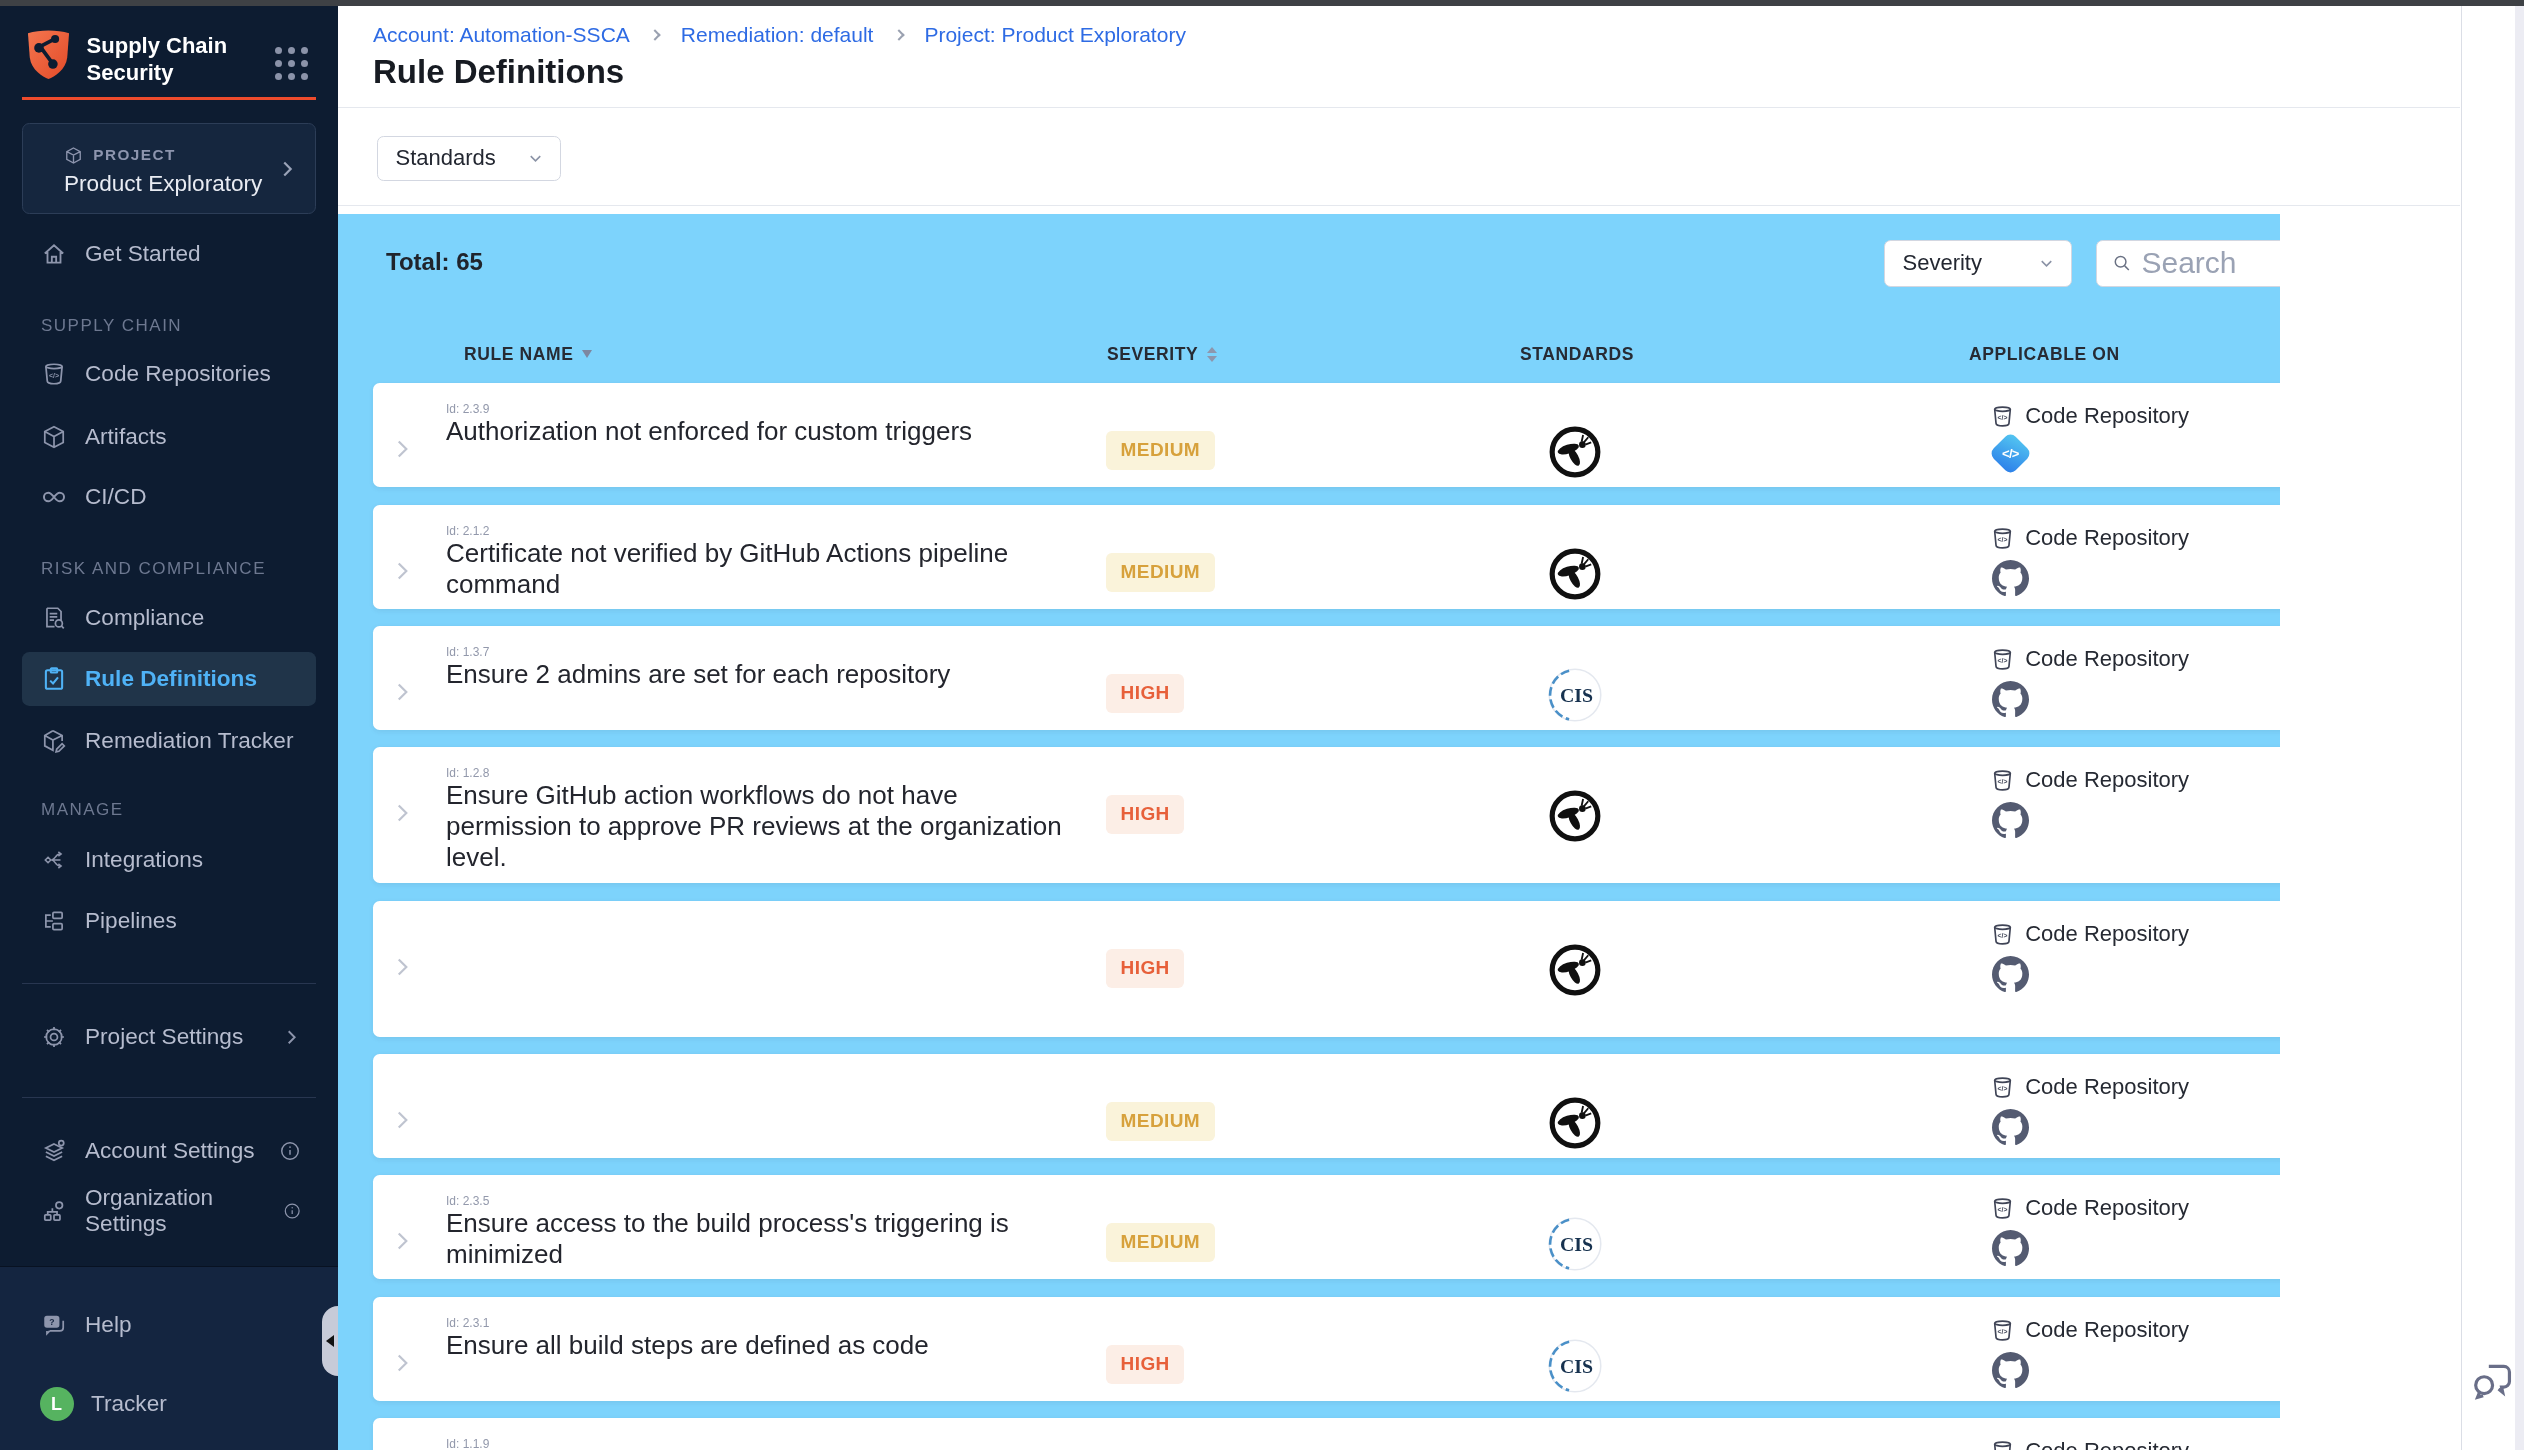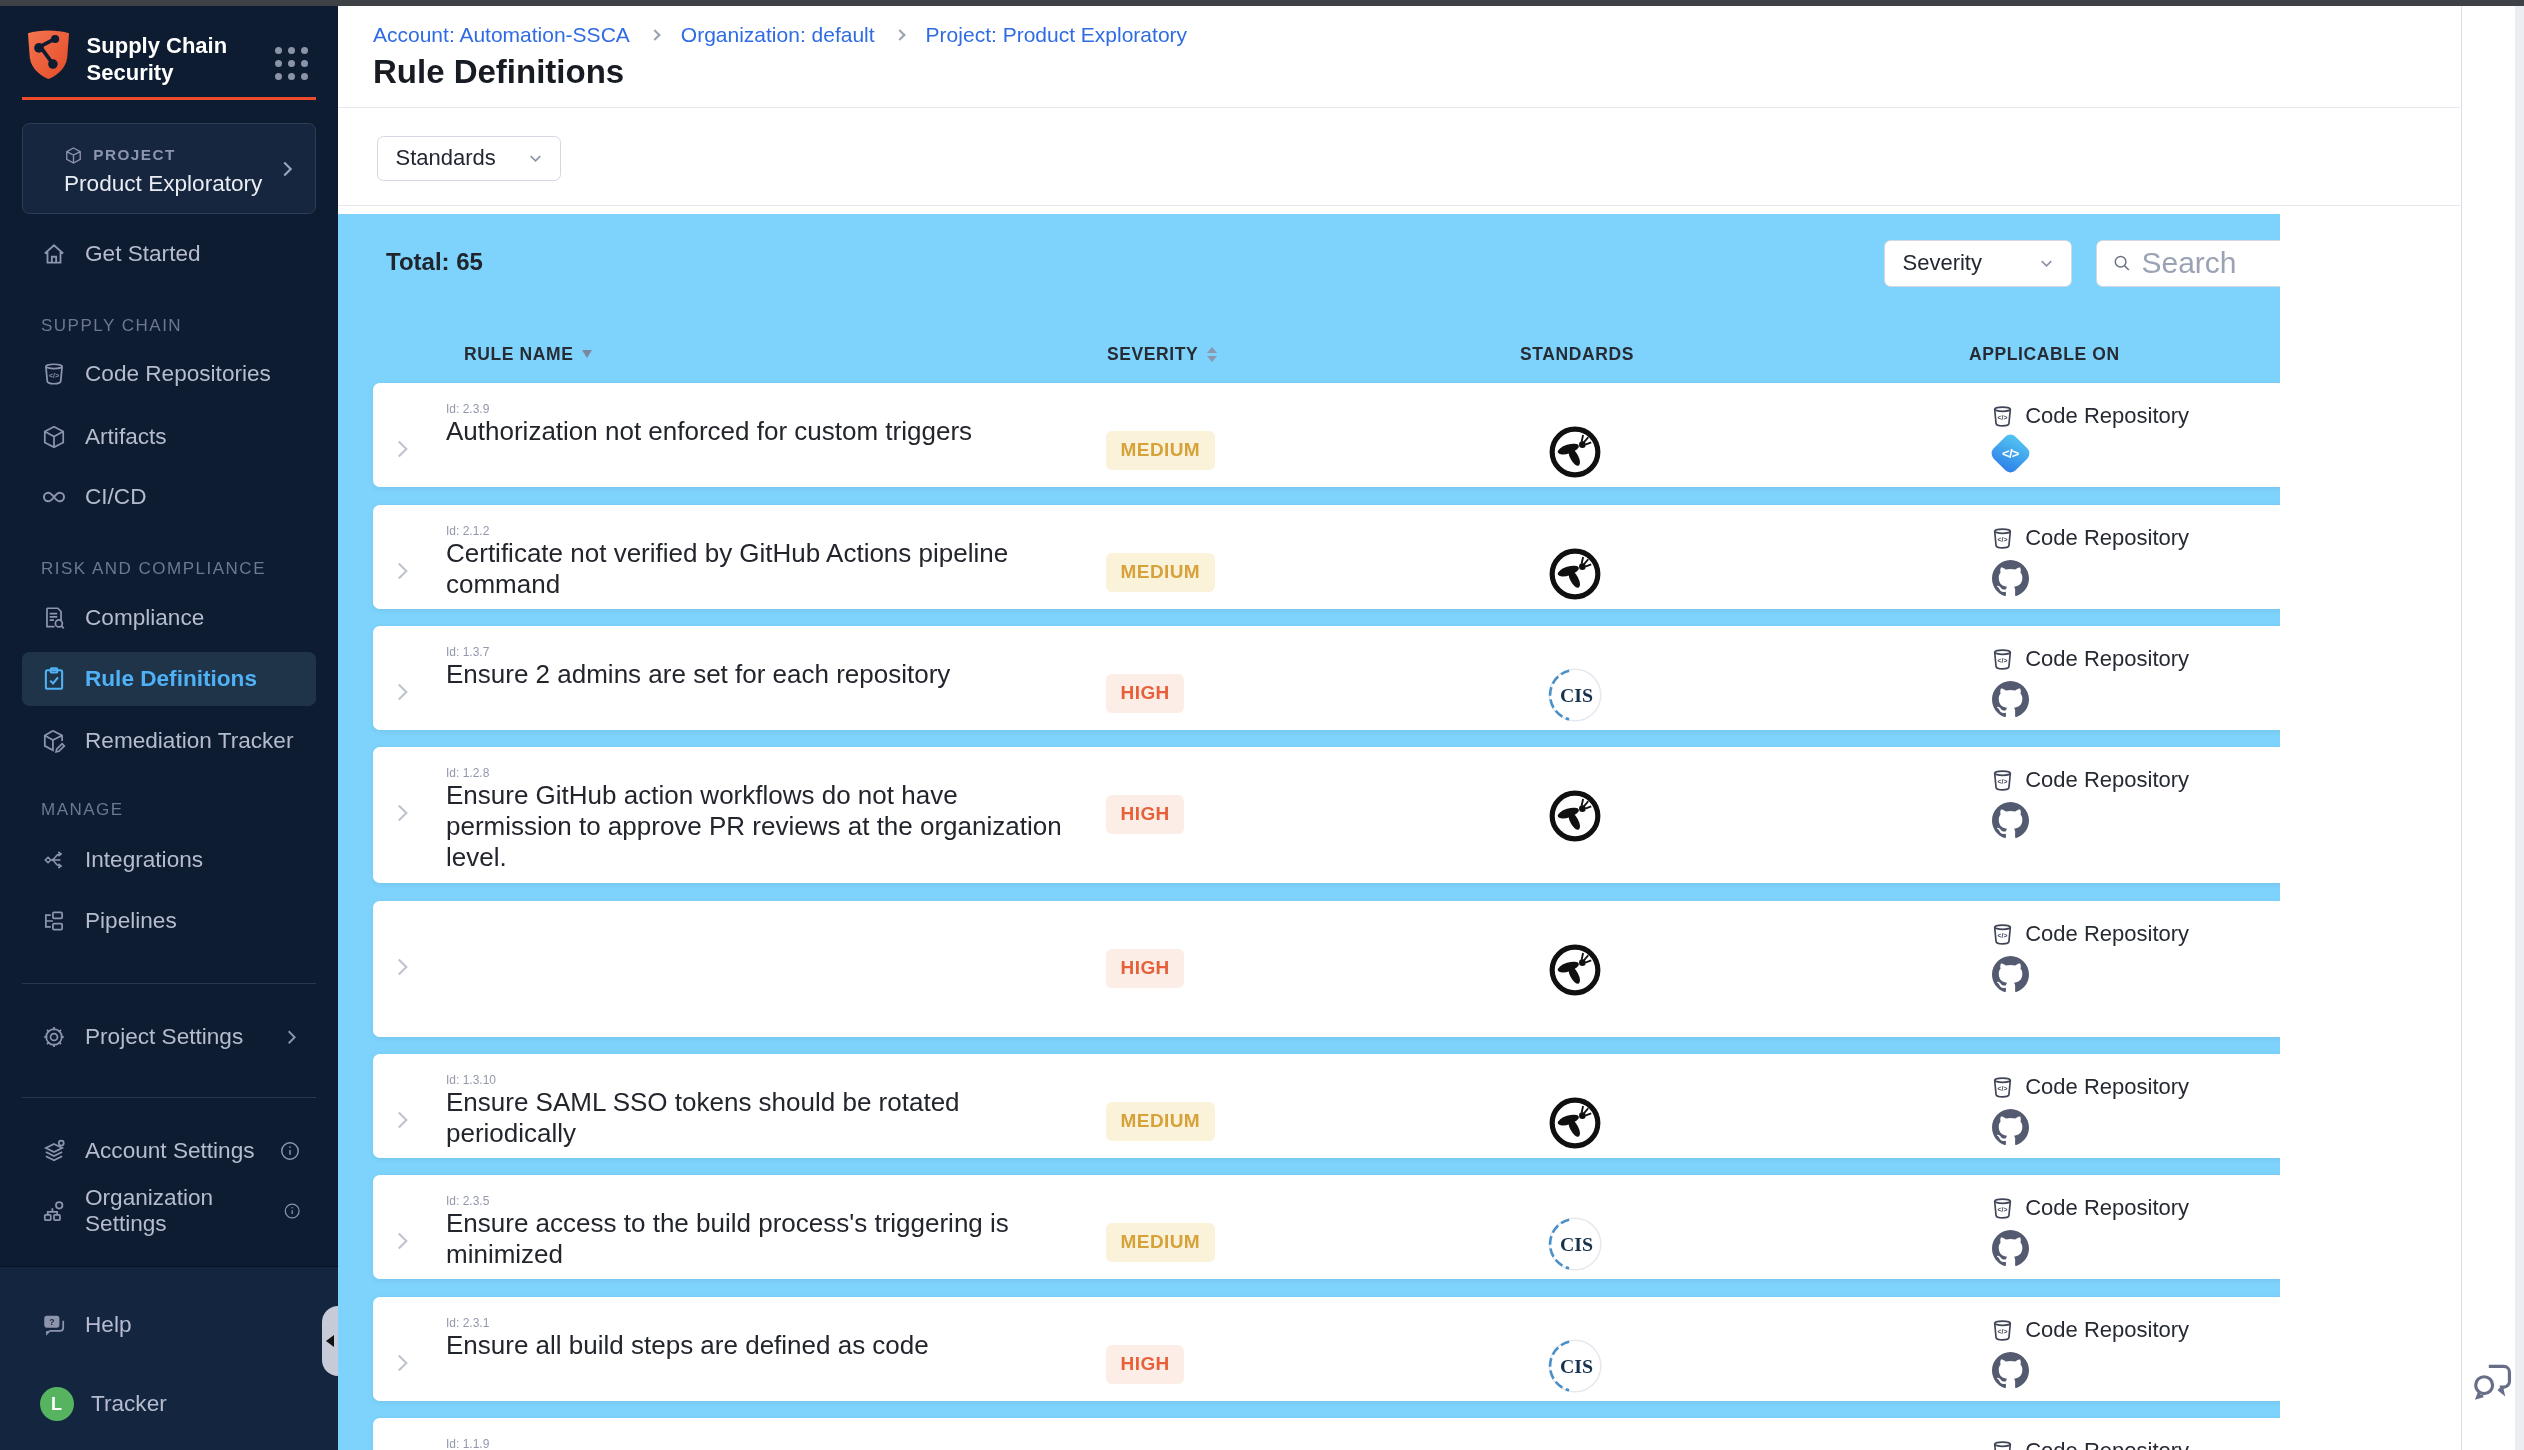--- a/index.html
+++ b/index.html
@@ -290,21 +290,21 @@
 
 <div class="collapse-handle">
     <span class="arr"></span>
   </div>
 
 <main id="main">
   <div class="m-header">
     <div class="crumbs">
       <span class="crumb">Account: Automation-SSCA</span>
       <span class="crumb-sep"></span>
-      <span class="crumb">Organization: default</span>
+      <span class="crumb">Remediation: default</span>
       <span class="crumb-sep"></span>
       <span class="crumb">Project: Product Exploratory</span>
     </div>
     <h1 class="page-title">Rule Definitions</h1>
   </div>
 
   <div class="filter-strip">
     <div class="dd" id="standards-dd">
       <span>Standards</span>
       <svg class="chev" width="19" height="19" viewBox="0 0 24 24" fill="none" stroke="currentColor" stroke-width="2">
@@ -510,24 +510,20 @@
               <svg viewBox="0 0 16 16" width="37" height="37">
     <path fill="#545b71" d="M8 0C3.58 0 0 3.58 0 8c0 3.54 2.29 6.53 5.47 7.59.4.07.55-.17.55-.38 0-.19-.01-.82-.01-1.49-2.01.37-2.53-.49-2.69-.94-.09-.23-.48-.94-.82-1.13-.28-.15-.68-.52-.01-.53.63-.01 1.08.58 1.23.82.72 1.21 1.87.87 2.33.66.07-.52.28-.87.51-1.07-1.78-.2-3.64-.89-3.64-3.95 0-.87.31-1.59.82-2.15-.08-.2-.36-1.02.08-2.12 0 0 .67-.21 2.2.82.64-.18 1.32-.27 2-.27.68 0 1.36.09 2 .27 1.53-1.04 2.2-.82 2.2-.82.44 1.1.16 1.92.08 2.12.51.56.82 1.27.82 2.15 0 3.07-1.87 3.75-3.65 3.95.29.25.54.73.54 1.48 0 1.07-.01 1.93-.01 2.2 0 .21.15.46.55.38A8.012 8.012 0 0 0 16 8c0-4.42-3.58-8-8-8z"></path>
   </svg>
             </div>
     </div>
   </div>
         <div class="card" style="top: 840px; height: 104px;">
     <svg class="row-chevron" width="26" height="26" viewBox="0 0 24 24" fill="none" stroke="currentColor" stroke-width="2">
             <polyline points="9 5 16 12 9 19"></polyline>
           </svg>
-    <div class="cell-name">
-      <div class="row-id">Id: 1.3.10</div>
-      <div class="row-name">Ensure SAML SSO tokens should be rotated periodically</div>
-    </div>
     <span class="badge sev-medium">MEDIUM</span>
     <div class="standards">
             <svg class="std" viewBox="0 0 76 76" width="56" height="56">
     <circle cx="38" cy="38" r="31" fill="none" stroke="#101010" stroke-width="7"></circle>
     <ellipse cx="29" cy="34" rx="15" ry="6" fill="#101010" transform="rotate(-18 29 34)"></ellipse>
     <ellipse cx="37" cy="45" rx="13" ry="5.5" fill="#101010" transform="rotate(62 37 45)"></ellipse>
     <circle cx="48" cy="28" r="4.5" fill="#101010"></circle>
     <path d="M50 25l6-7M52 28l8-3M47 24l2-9" stroke="#101010" stroke-width="2.5" fill="none"></path>
   </svg>
           </div>

